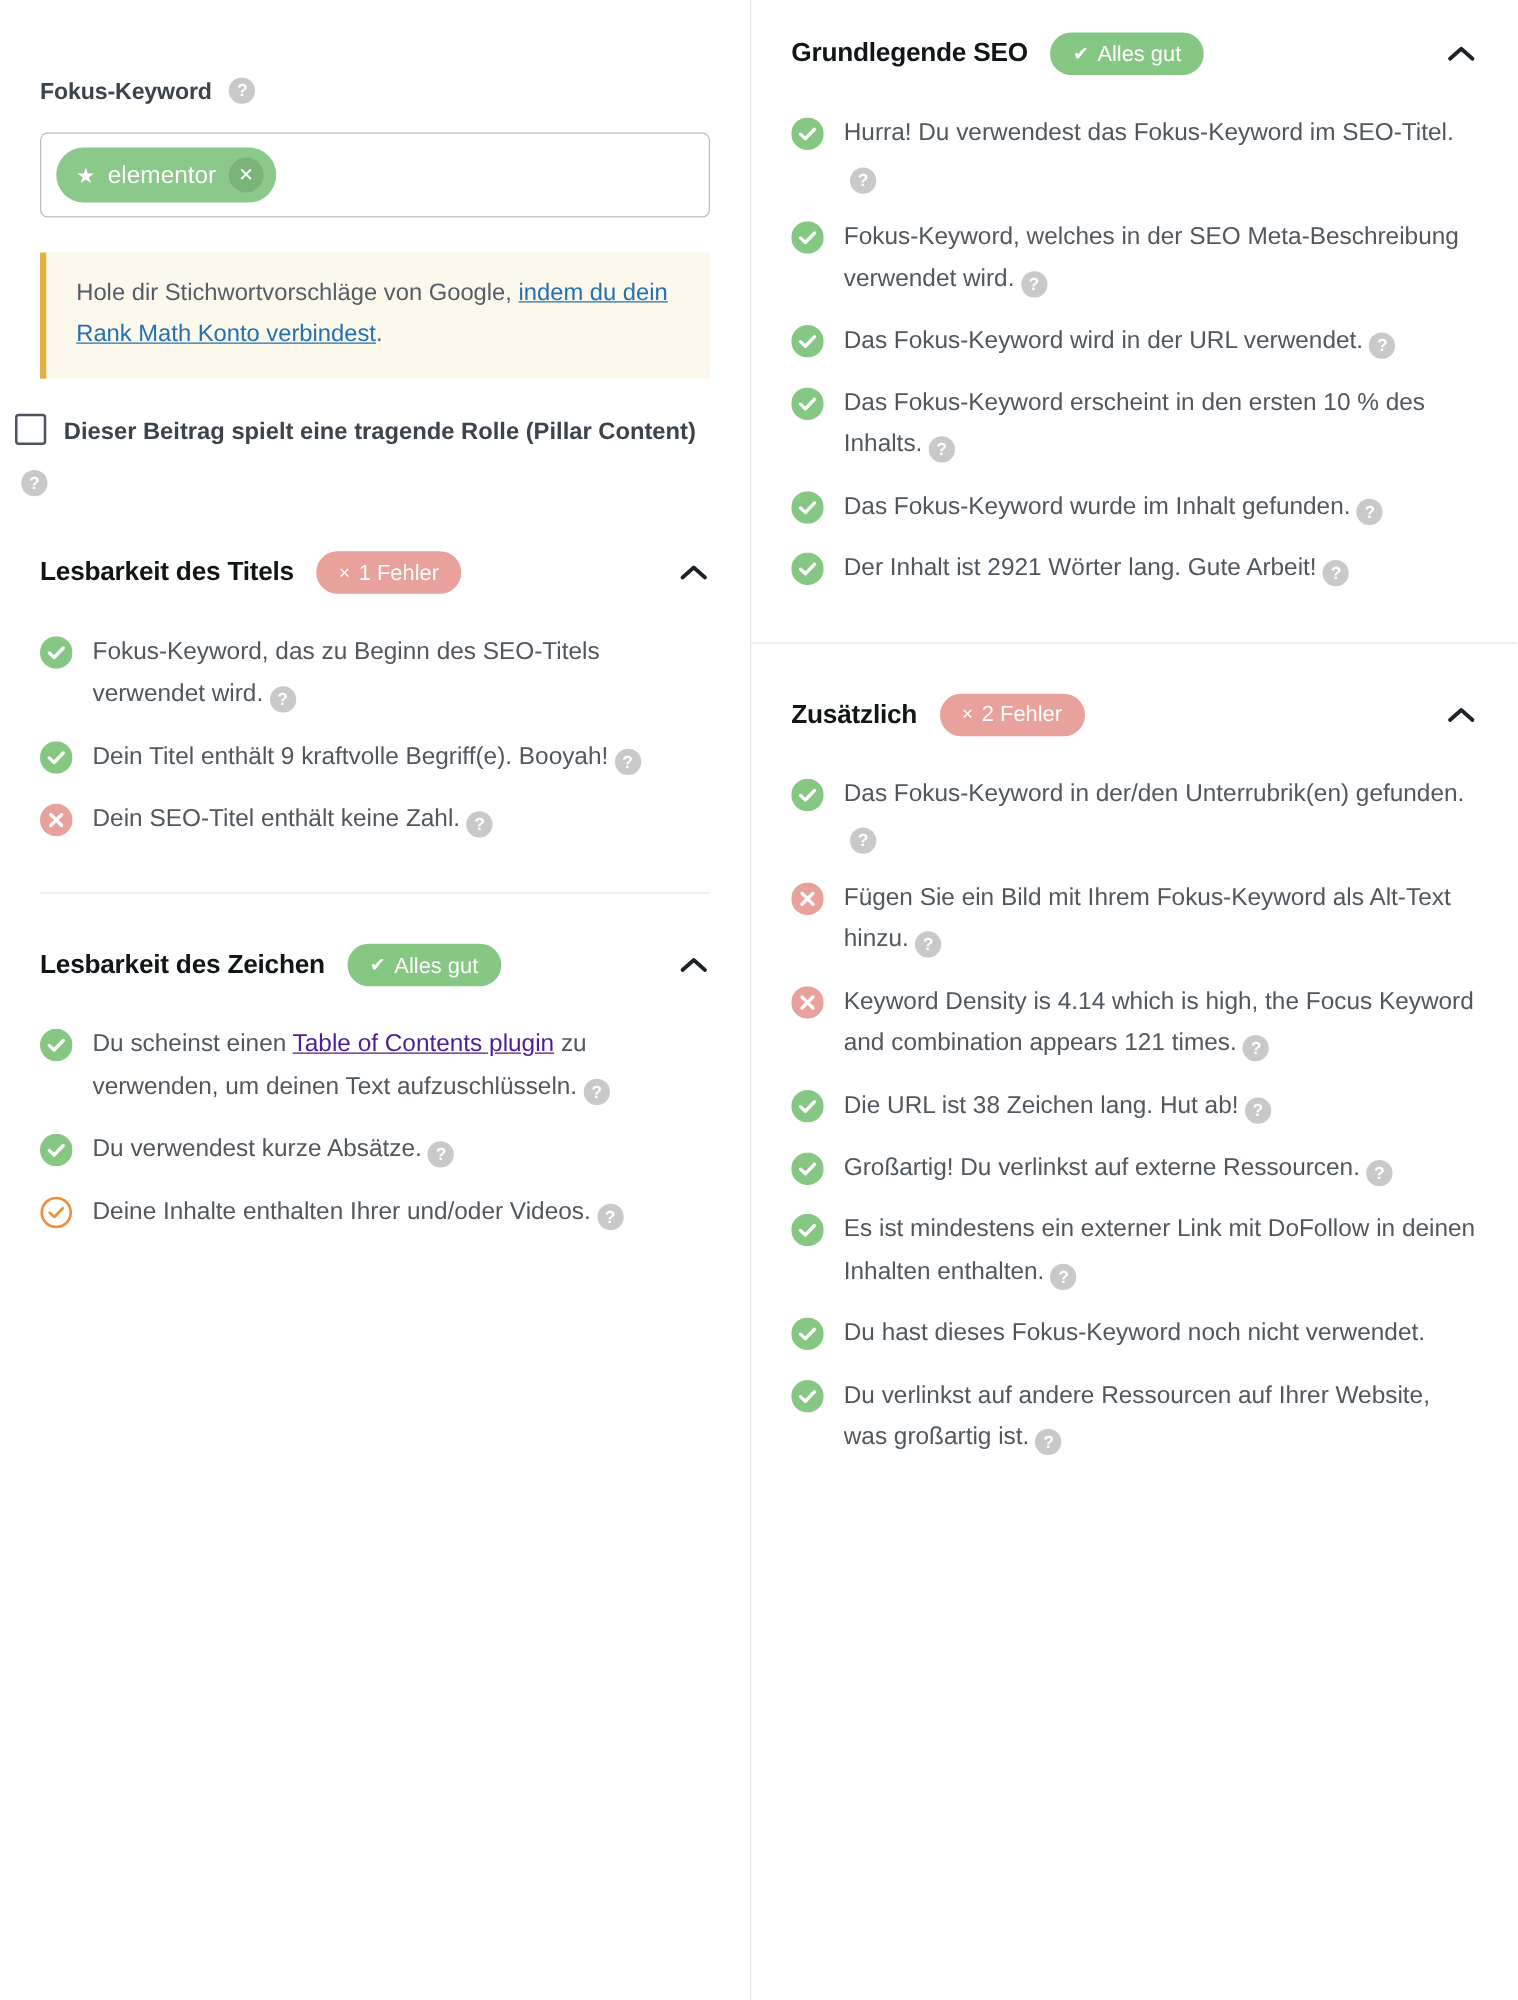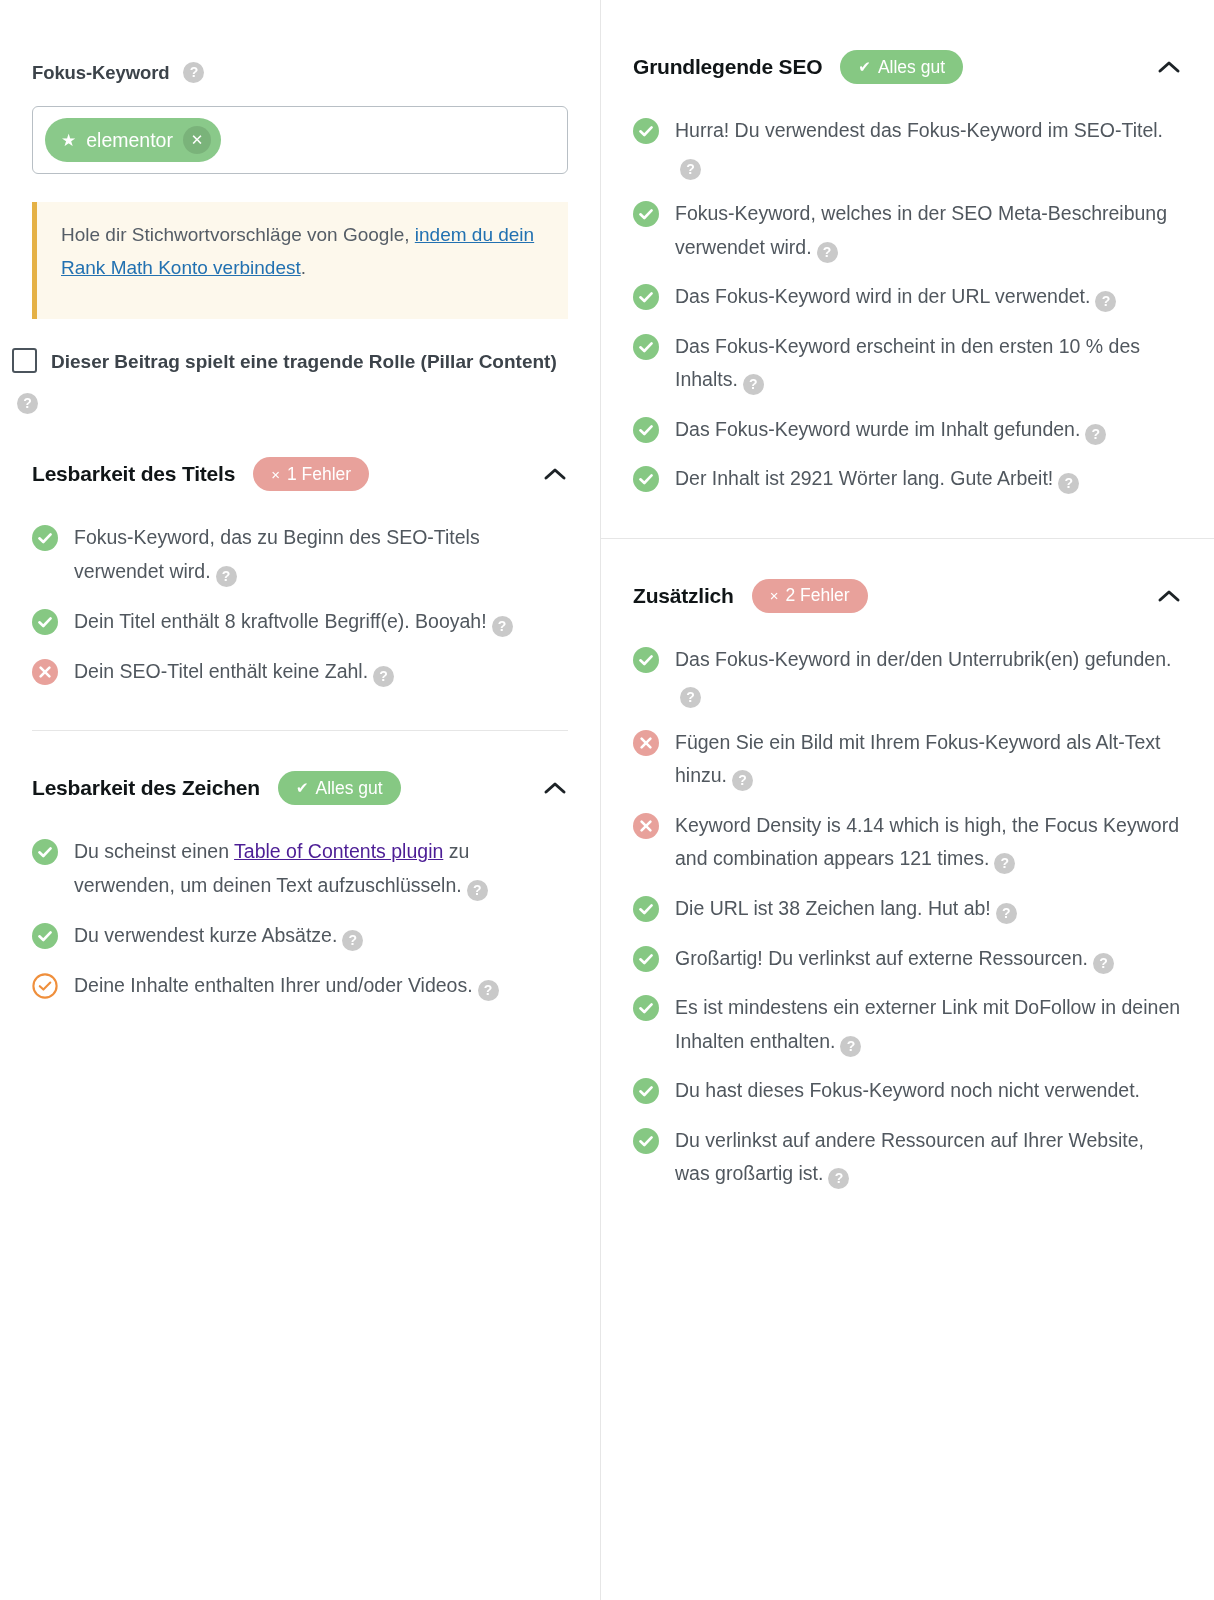--- a/index.html
+++ b/index.html
@@ -45,21 +45,21 @@
     background: rgba(0,0,0,0.11);
     display: inline-flex; align-items: center; justify-content: center;
     font-size: 15px; color: #fff;
   }
 
   
   .notice {
     margin: 28px 32px 0 32px;
     background: #fdf8ec;
     border-left: 5px solid #e5b145;
-    padding: 17px 20px 35px 24px;
+    padding: 17px 20px 19px 24px;
     font-size: 19px; line-height: 1.72;
     color: #555d66;
   }
   .notice a { color: #2271b1; text-decoration: underline; }
 
   
   .pillar {
     margin: 24px 32px 0 12px;
     font-size: 19px; font-weight: bold; color: #3c434a;
     line-height: 1.95;
@@ -175,21 +175,21 @@
               </span>
               <span class="itxt"><span>Fokus-Keyword, das zu Beginn des SEO-Titels verwendet wird.</span><span class="help">?</span></span>
             </div>
             <div class="item">
               <span class="ico">
                 <svg width="26" height="26" viewBox="0 0 26 26" aria-hidden="true">
                   <circle cx="13" cy="13" r="13" fill="#86c883"></circle>
                   <path d="M7.4 13.3 L11.3 17 L18.6 9.4" fill="none" stroke="#fff" stroke-width="2.6" stroke-linecap="round" stroke-linejoin="round"></path>
                 </svg>
               </span>
-              <span class="itxt"><span>Dein Titel enthält 8 kraftvolle Begriff(e). Booyah!</span><span class="help">?</span></span>
+              <span class="itxt"><span>Dein Titel enthält 9 kraftvolle Begriff(e). Booyah!</span><span class="help">?</span></span>
             </div>
             <div class="item">
               <span class="ico">
                 <svg width="26" height="26" viewBox="0 0 26 26" aria-hidden="true">
                   <circle cx="13" cy="13" r="13" fill="#e8a19b"></circle>
                   <path d="M8.6 8.6 L17.4 17.4 M17.4 8.6 L8.6 17.4" fill="none" stroke="#fff" stroke-width="2.6" stroke-linecap="round"></path>
                 </svg>
               </span>
               <span class="itxt"><span>Dein SEO-Titel enthält keine Zahl.</span><span class="help">?</span></span>
             </div>
@@ -238,21 +238,21 @@
               <span class="itxt"><span>Deine Inhalte enthalten Ihrer und/oder Videos.</span><span class="help">?</span></span>
             </div>
           </div>
         </div>
       </div>
   </div>
 
   <div class="col-right">
     <div id="right-sections">
         <div class="section">
-          <div class="sec-head" style="padding-top: 50px;">
+          <div class="sec-head" style="padding-top: 26px;">
             <span class="sec-title">Grundlegende SEO</span>
             <span class="badge ok">
               <span class="bi">✔</span>
               <span>Alles gut</span>
             </span>
             <span class="chev">
               <svg width="26" height="16" viewBox="0 0 26 16" aria-hidden="true">
                 <path d="M4 12 L13 4 L22 12" fill="none" stroke="#1d2327" stroke-width="3" stroke-linecap="round" stroke-linejoin="round"></path>
               </svg>
             </span>

